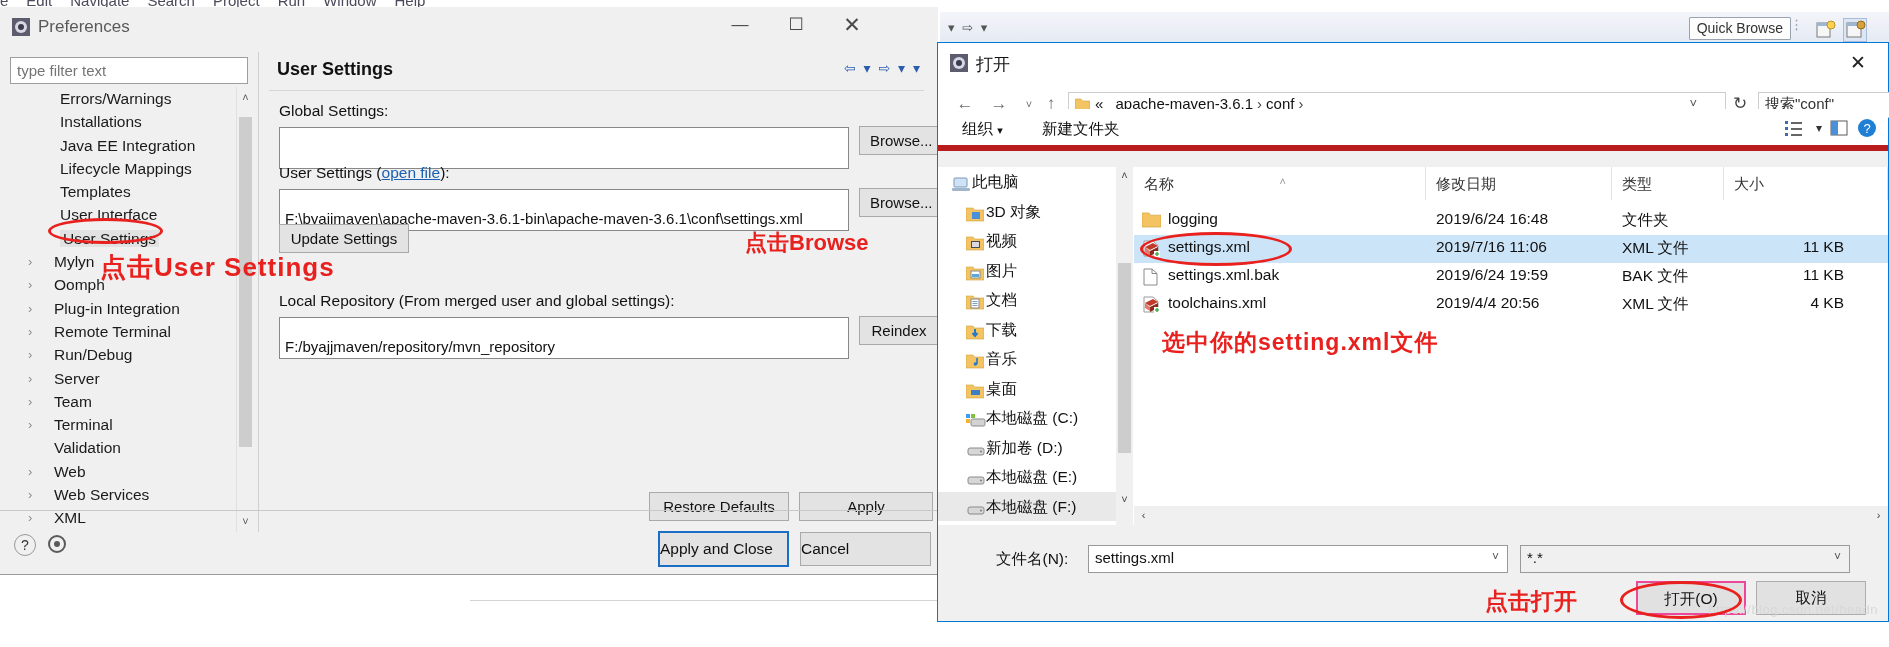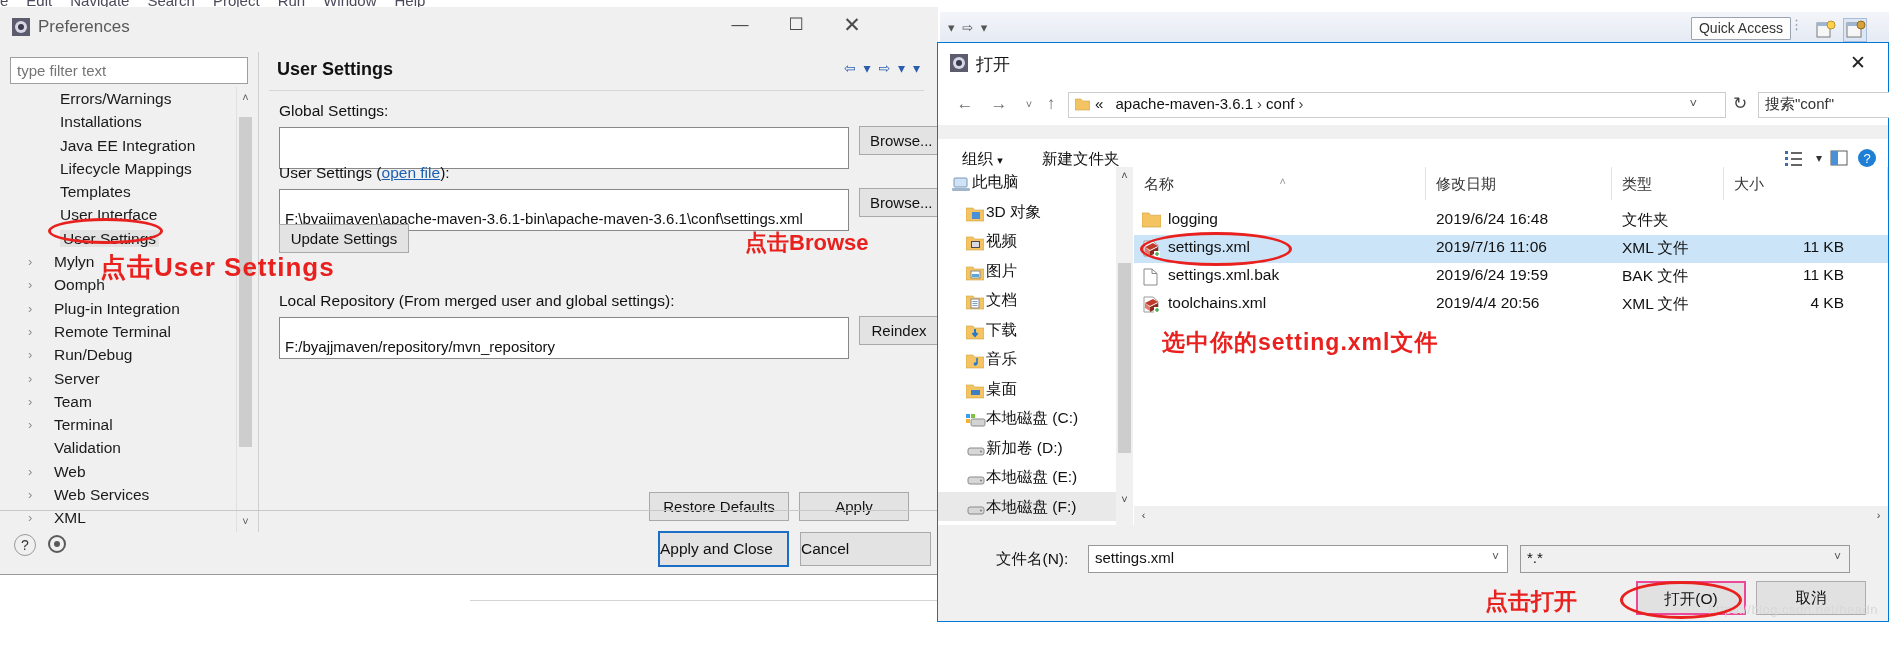--- a/index.html
+++ b/index.html
@@ -193,21 +193,21 @@
   .crumb .folder-ico { display:inline-block; vertical-align:-2px; margin-right:5px; }
   .crumb .sep { color:#444; margin:0 4px; }
   .crumb-caret { position:absolute; right:28px; top:3px; color:#555; font-size:13px;}
   .refresh { position:absolute; left:795px; top:10px; font-size:17px; color:#444;}
   .searchbox {
     position:absolute; left:820px; top:9px; width:240px; height:26px;
     border:1px solid #cdcdcd; background:#ffffff; font-size:15px; color:#333;
     padding:2px 6px;
   }
 
-  .od-toolbar { position:absolute; left:0; top:96px; width:950px; height:42px; background:#ffffff; border-bottom:1px solid #b91c1c;}
+  .od-toolbar { position:absolute; left:0; top:66px; width:950px; height:42px; background:#ffffff; border-bottom:6px solid #b91c1c;}
   .od-tb-item { position:absolute; top:10px; font-size:15.5px; color:#111; }
   .od-view-ico { position:absolute; top:8px; }
 
   .od-split { position:absolute; left:0; top:124px; width:950px; bottom:96px; background:#ffffff; }
   .od-left { position:absolute; left:0; top:0; width:178px; height:100%; background:#ffffff;}
   .od-left-scroll { position:absolute; left:178px; top:0; width:17px; height:100%; background:#f0f0f0;}
   .od-left-scroll .up,.od-left-scroll .down{
     position:absolute;left:0;width:17px;height:17px;text-align:center;font-size:11px;color:#444;line-height:17px;}
   .od-left-scroll .up{top:0px;} .od-left-scroll .down{bottom:17px;}
   .od-left-scroll .thumb{position:absolute;left:2px;top:96px;width:13px;height:190px;background:#cdcdcd;}
@@ -272,21 +272,21 @@
 
   <div class="editor-strip2"></div>
   <div class="editor-strip"></div>
 
   <div class="eclipse-menubar">
     <div class="eclipse-menubar-inner" id="menu-items"><span>e</span><span>Edit</span><span>Navigate</span><span>Search</span><span>Project</span><span>Run</span><span>Window</span><span>Help</span></div>
   </div>
 
   <div class="eclipse-toolbar">
     <div class="tb-arrows">▾ ⇨ ▾</div>
-    <div class="quick-access">Quick Access</div>
+    <div class="quick-access">Quick Browse</div>
     <div class="tb-dots">⋮</div>
     <div class="tb-icon a">
       <svg width="22" height="22" viewBox="0 0 22 22">
         <rect x="3" y="4" width="13" height="14" fill="#f6f6f6" stroke="#7a7a7a"></rect>
         <rect x="3" y="4" width="13" height="3" fill="#9bb7d4"></rect>
         <circle cx="17" cy="6" r="4" fill="#ffd04a" stroke="#b9952f"></circle>
       </svg>
     </div>
     <div class="tb-icon b">
       <svg width="22" height="22" viewBox="0 0 22 22">
@@ -364,21 +364,21 @@
       <div class="text-input" style="left:20px; top:137px; width:570px;">F:\byajjmaven\apache-maven-3.6.1-bin\apache-maven-3.6.1\conf\settings.xml</div>
       <div class="gbtn" style="left:600px; top:136px; width:80px;">Browse...</div>
 
       <div class="gbtn" style="left:20px; top:172px; width:130px;">Update Settings</div>
 
       <div class="field-label" style="left:20px; top:240px;">Local Repository (From merged user and global settings):</div>
       <div class="text-input" style="left:20px; top:265px; width:570px;">F:/byajjmaven/repository/mvn_repository</div>
       <div class="gbtn" style="left:600px; top:264px; width:80px;">Reindex</div>
 
       <div class="gbtn" style="left:390px; top:440px; width:140px;">Restore Defaults</div>
-      <div class="gbtn" style="left:540px; top:440px; width:110px;">Apply</div>
+      <div class="gbtn" style="left:540px; top:440px; width:134px;">Apply</div>
     </div>
 
     <div class="prefs-sep"></div>
     <div class="help-circle" style="left:14px; top:527px;">?</div>
     <div class="radio-dot" style="left:48px; top:528px;"></div>
     <div class="btn-bottom btn-default" style="left:658px; top:524px; width:131px;">Apply and Close</div>
     <div class="btn-bottom" style="left:800px; top:525px; width:131px;">Cancel</div>
   </div>
 
   <div class="ann-oval" style="left:48px; top:218px; width:115px; height:26px;"></div>

